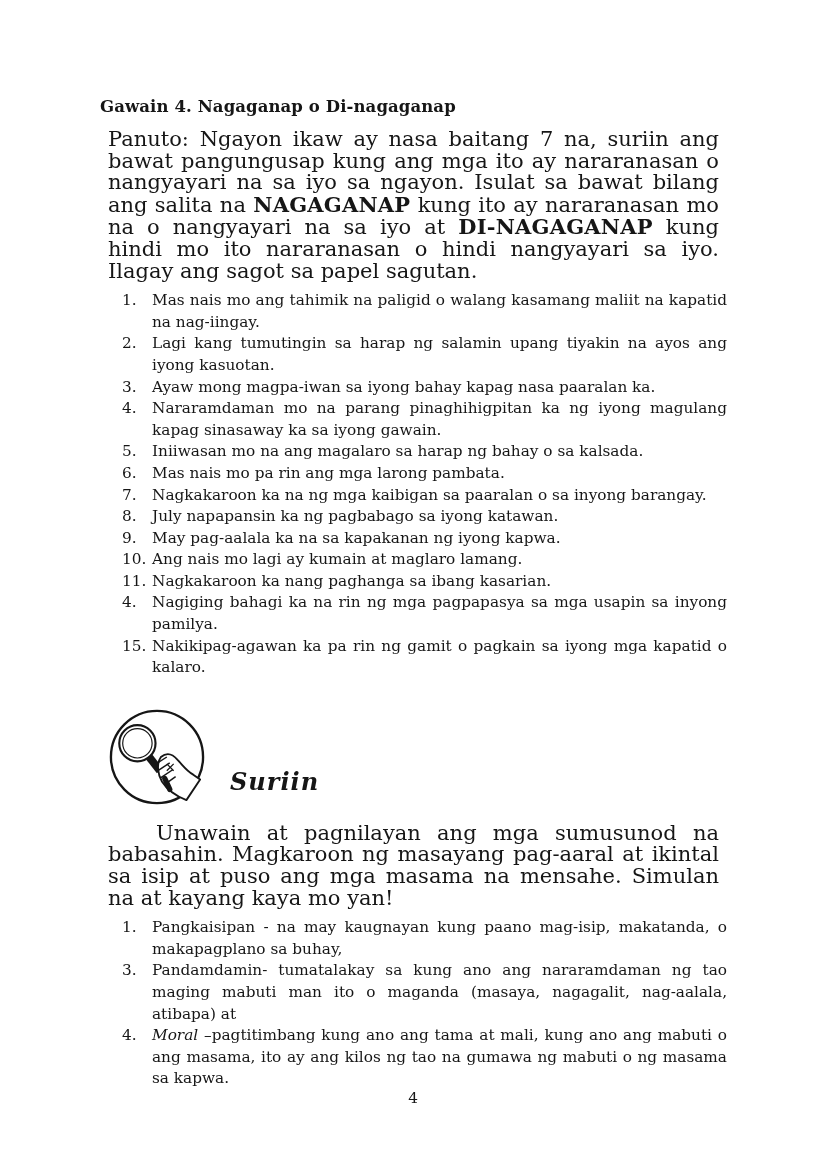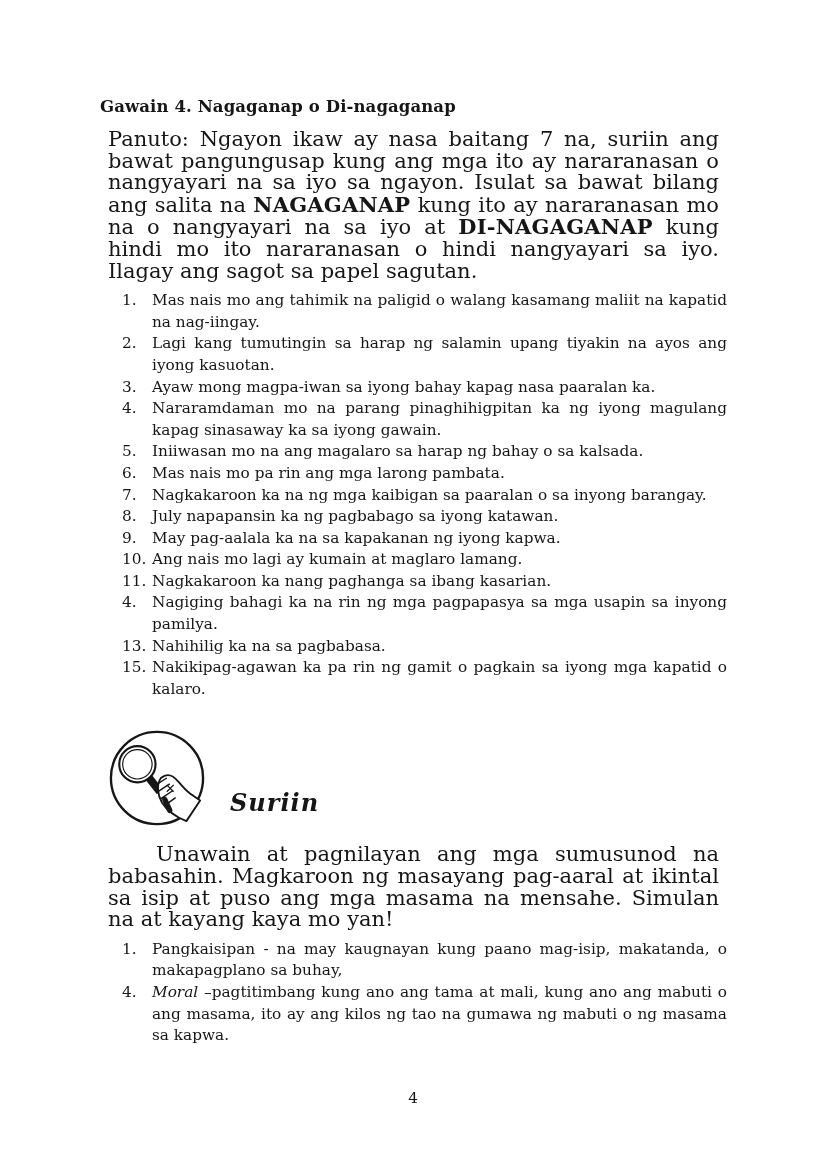--- a/index.html
+++ b/index.html
@@ -93,21 +93,20 @@
     <li><span class="num">3.</span><span>Ayaw mong magpa-iwan sa iyong bahay kapag nasa paaralan ka.</span></li>
     <li><span class="num">4.</span><span>Nararamdaman mo na parang pinaghihigpitan ka ng iyong magulang kapag sinasaway ka sa iyong gawain.</span></li>
     <li><span class="num">5.</span><span>Iniiwasan mo na ang magalaro sa harap ng bahay o sa kalsada.</span></li>
     <li><span class="num">6.</span><span>Mas nais mo pa rin ang mga larong pambata.</span></li>
     <li><span class="num">7.</span><span>Nagkakaroon ka na ng mga kaibigan sa paaralan o sa inyong barangay.</span></li>
     <li><span class="num">8.</span><span>July napapansin ka ng pagbabago sa iyong katawan.</span></li>
     <li><span class="num">9.</span><span>May pag-aalala ka na sa kapakanan ng iyong kapwa.</span></li>
     <li><span class="num">10.</span><span>Ang nais mo lagi ay kumain at maglaro lamang.</span></li>
     <li><span class="num">11.</span><span>Nagkakaroon ka nang paghanga sa ibang kasarian.</span></li>
     <li><span class="num">4.</span><span>Nagiging bahagi ka na rin ng mga pagpapasya sa mga usapin sa inyong pamilya.</span></li>
-    <li><span class="num">13.</span><span>Nahihilig ka na sa pagbabasa.</span></li>
     <li><span class="num">15.</span><span>Nakikipag-agawan ka pa rin ng gamit o pagkain sa iyong mga kapatid o kalaro.</span></li>
   </ol>
 
   <div class="suriin-section">
     <svg class="suriin-icon" viewBox="0 0 100 100" aria-hidden="true">
       <circle cx="50" cy="50" r="47" fill="none" stroke="#161616" stroke-width="2.4"></circle>
       <circle cx="30" cy="36" r="18.5" fill="#ffffff" stroke="#161616" stroke-width="2.2"></circle>
       <circle cx="30" cy="36" r="15" fill="none" stroke="#161616" stroke-width="1.2"></circle>
       <line x1="42" y1="50" x2="53" y2="64" stroke="#161616" stroke-width="8"></line>
       <path d="M54,50 C60,45 66,47 71,53 C76,58 80,64 87,68 L94,73 L80,94 C70,90 60,83 55,75 C51,68 49,57 54,50 Z" fill="#ffffff" stroke="#161616" stroke-width="1.9" stroke-linejoin="round"></path>
@@ -119,18 +118,19 @@
       <path d="M60,57 l7,7 M67,57 l-7,7" fill="none" stroke="#161616" stroke-width="1.3"></path>
     </svg>
     <div class="suriin-label">Suriin</div>
   </div>
 
   <p class="para reflection">Unawain at pagnilayan ang mga sumusunod na babasahin. Magkaroon ng masayang pag-aaral at ikintal sa isip at puso ang mga masama na mensahe. Simulan na at kayang kaya mo yan!</p>
 
 
   <ol class="numlist aspects">
     <li><span class="num">1.</span><b class="aspect-term">Pangkaisipan</b><span> - na may kaugnayan kung paano mag-isip, makatanda, o makapagplano sa buhay,</span></li>
+    <li><span class="num">3.</span><b class="aspect-term">Pandamdamin</b><span>- tumatalakay sa kung ano ang nararamdaman ng tao maging mabuti man ito o maganda (masaya, nagagalit, nag-aalala, atibapa) at</span></li>
     <li><span class="num">4.</span><b class="aspect-term italic">Moral</b><span> –pagtitimbang kung ano ang tama at mali, kung ano ang mabuti o ang masama, ito ay ang kilos ng tao na gumawa ng mabuti o ng masama sa kapwa.</span></li>
   </ol>
 
   <div class="page-number">4</div>
 
 </div>
 
 </body></html>

